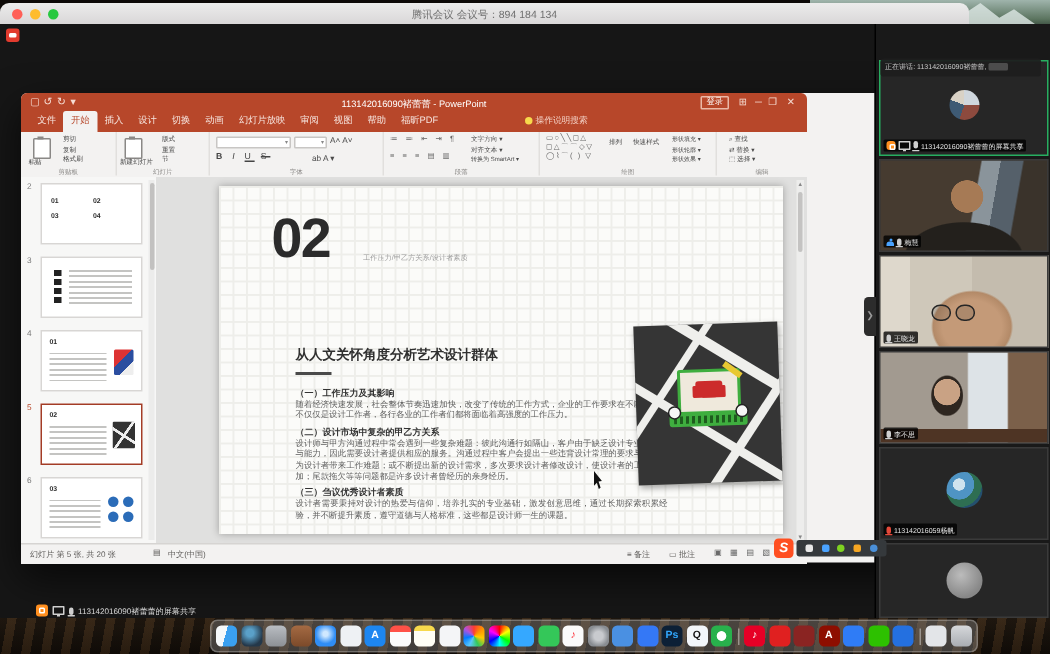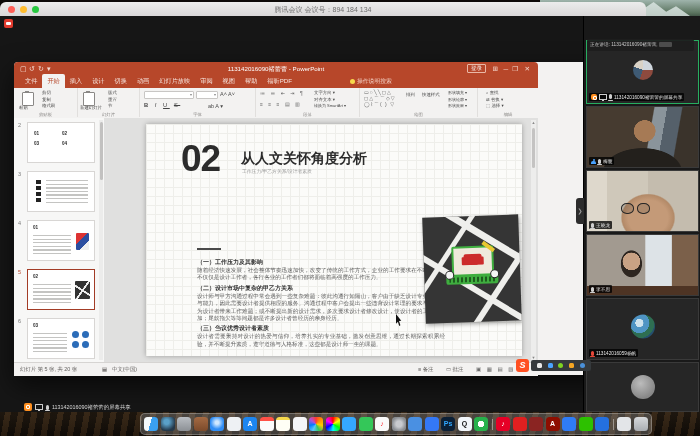--- a/index.html
+++ b/index.html
@@ -329,22 +329,22 @@
 
       <div class="canvas">
         <div class="cscroll">
           <span class="up">▲</span>
           <div class="cthumb"></div>
           <span class="dn">▼</span>
         </div>
       </div>
       <div class="slide">
         <span class="s-num">02</span>
-        <span class="s-title">从人文关怀角度分析</span>
         <span class="s-subtitle">工作压力/甲乙方关系/设计者素质</span>
+        <span class="s-heading">从人文关怀角度分析艺术设计群体</span>
         <div class="s-divider"></div>
         <div class="sections">
 
         <div class="sec">
               <div class="sec-h">（一）工作压力及其影响</div>
               <div class="sec-p">随着经济快速发展，社会整体节奏迅速加快，改变了传统的工作方式，企业的工作要求在不断提高，不仅仅是设计工作者，各行各业的工作者们都将面临着高强度的工作压力。</div>
             </div>
             <div class="sec">
               <div class="sec-h">（二）设计市场中复杂的甲乙方关系</div>
               <div class="sec-p">设计师与甲方沟通过程中常会遇到一些复杂难题：彼此沟通行如隔山，客户由于缺乏设计专业的知识与能力，因此需要设计者提供相应的服务。沟通过程中客户会提出一些违背设计常理的要求与想法，为设计者带来工作难题；或不断提出新的设计需求，多次要求设计者修改设计，使设计者的工作量增加；尾款拖欠等等问题都是许多设计者曾经历的亲身经历。</div>

